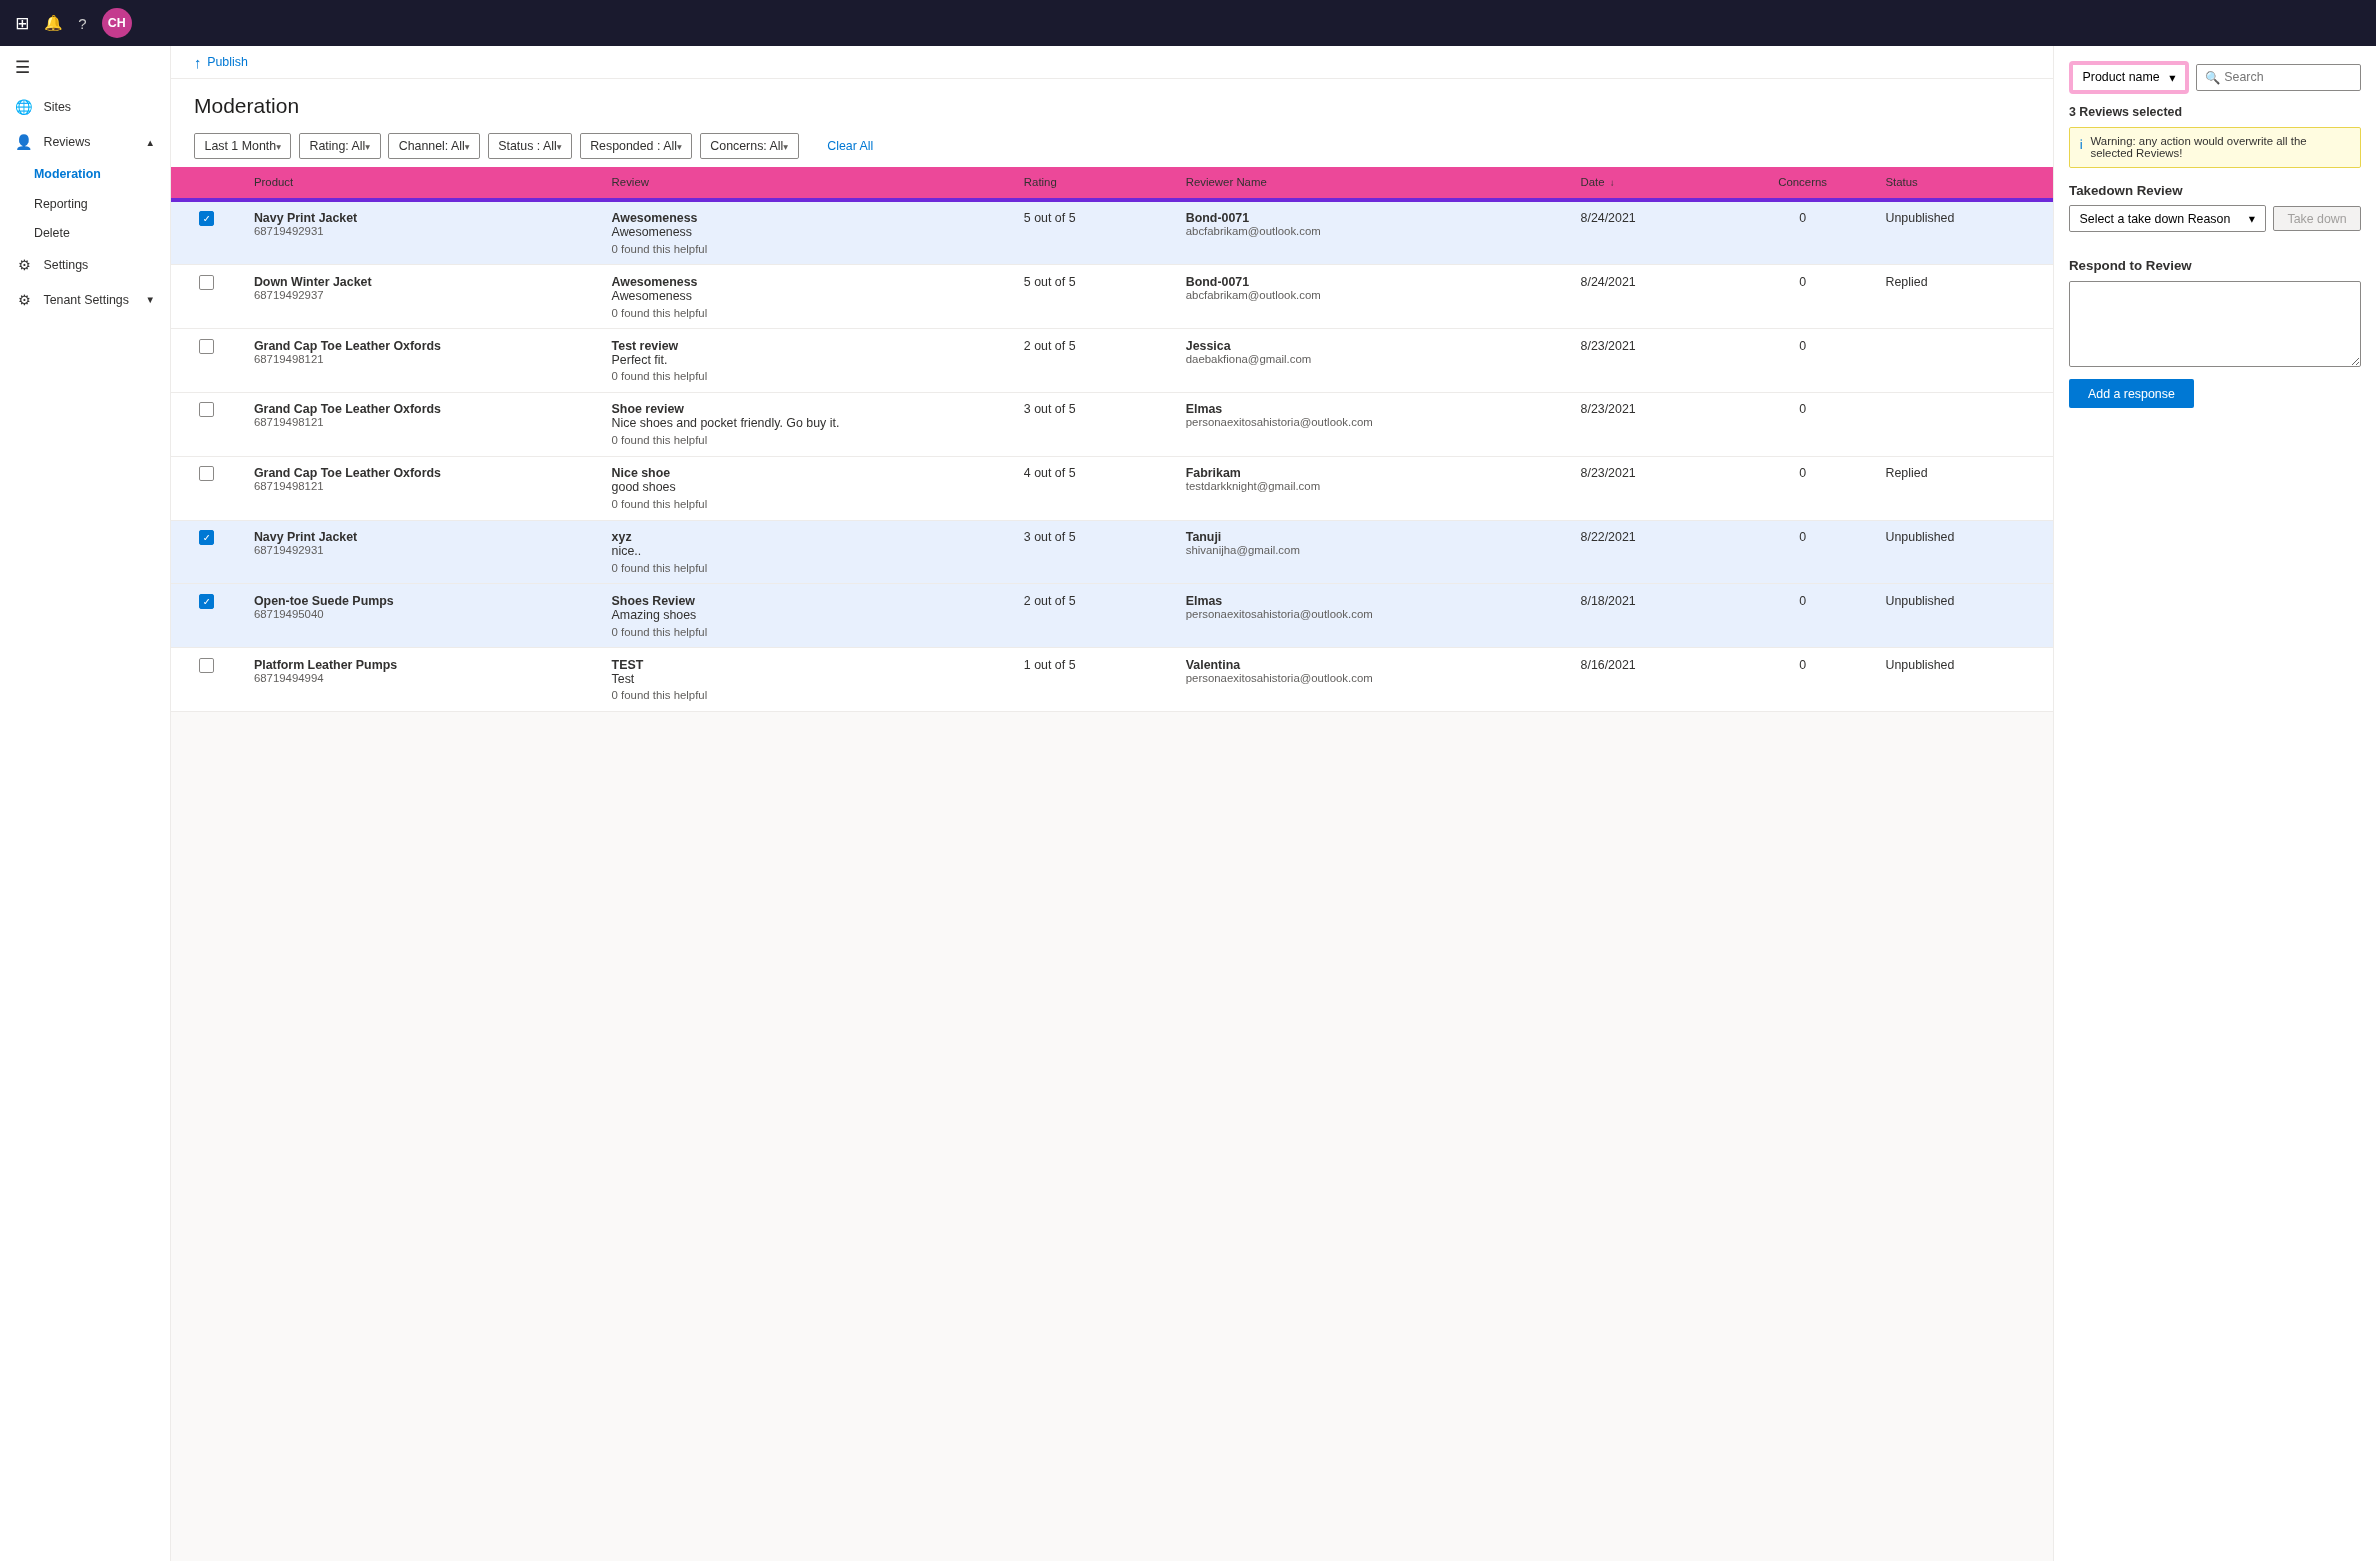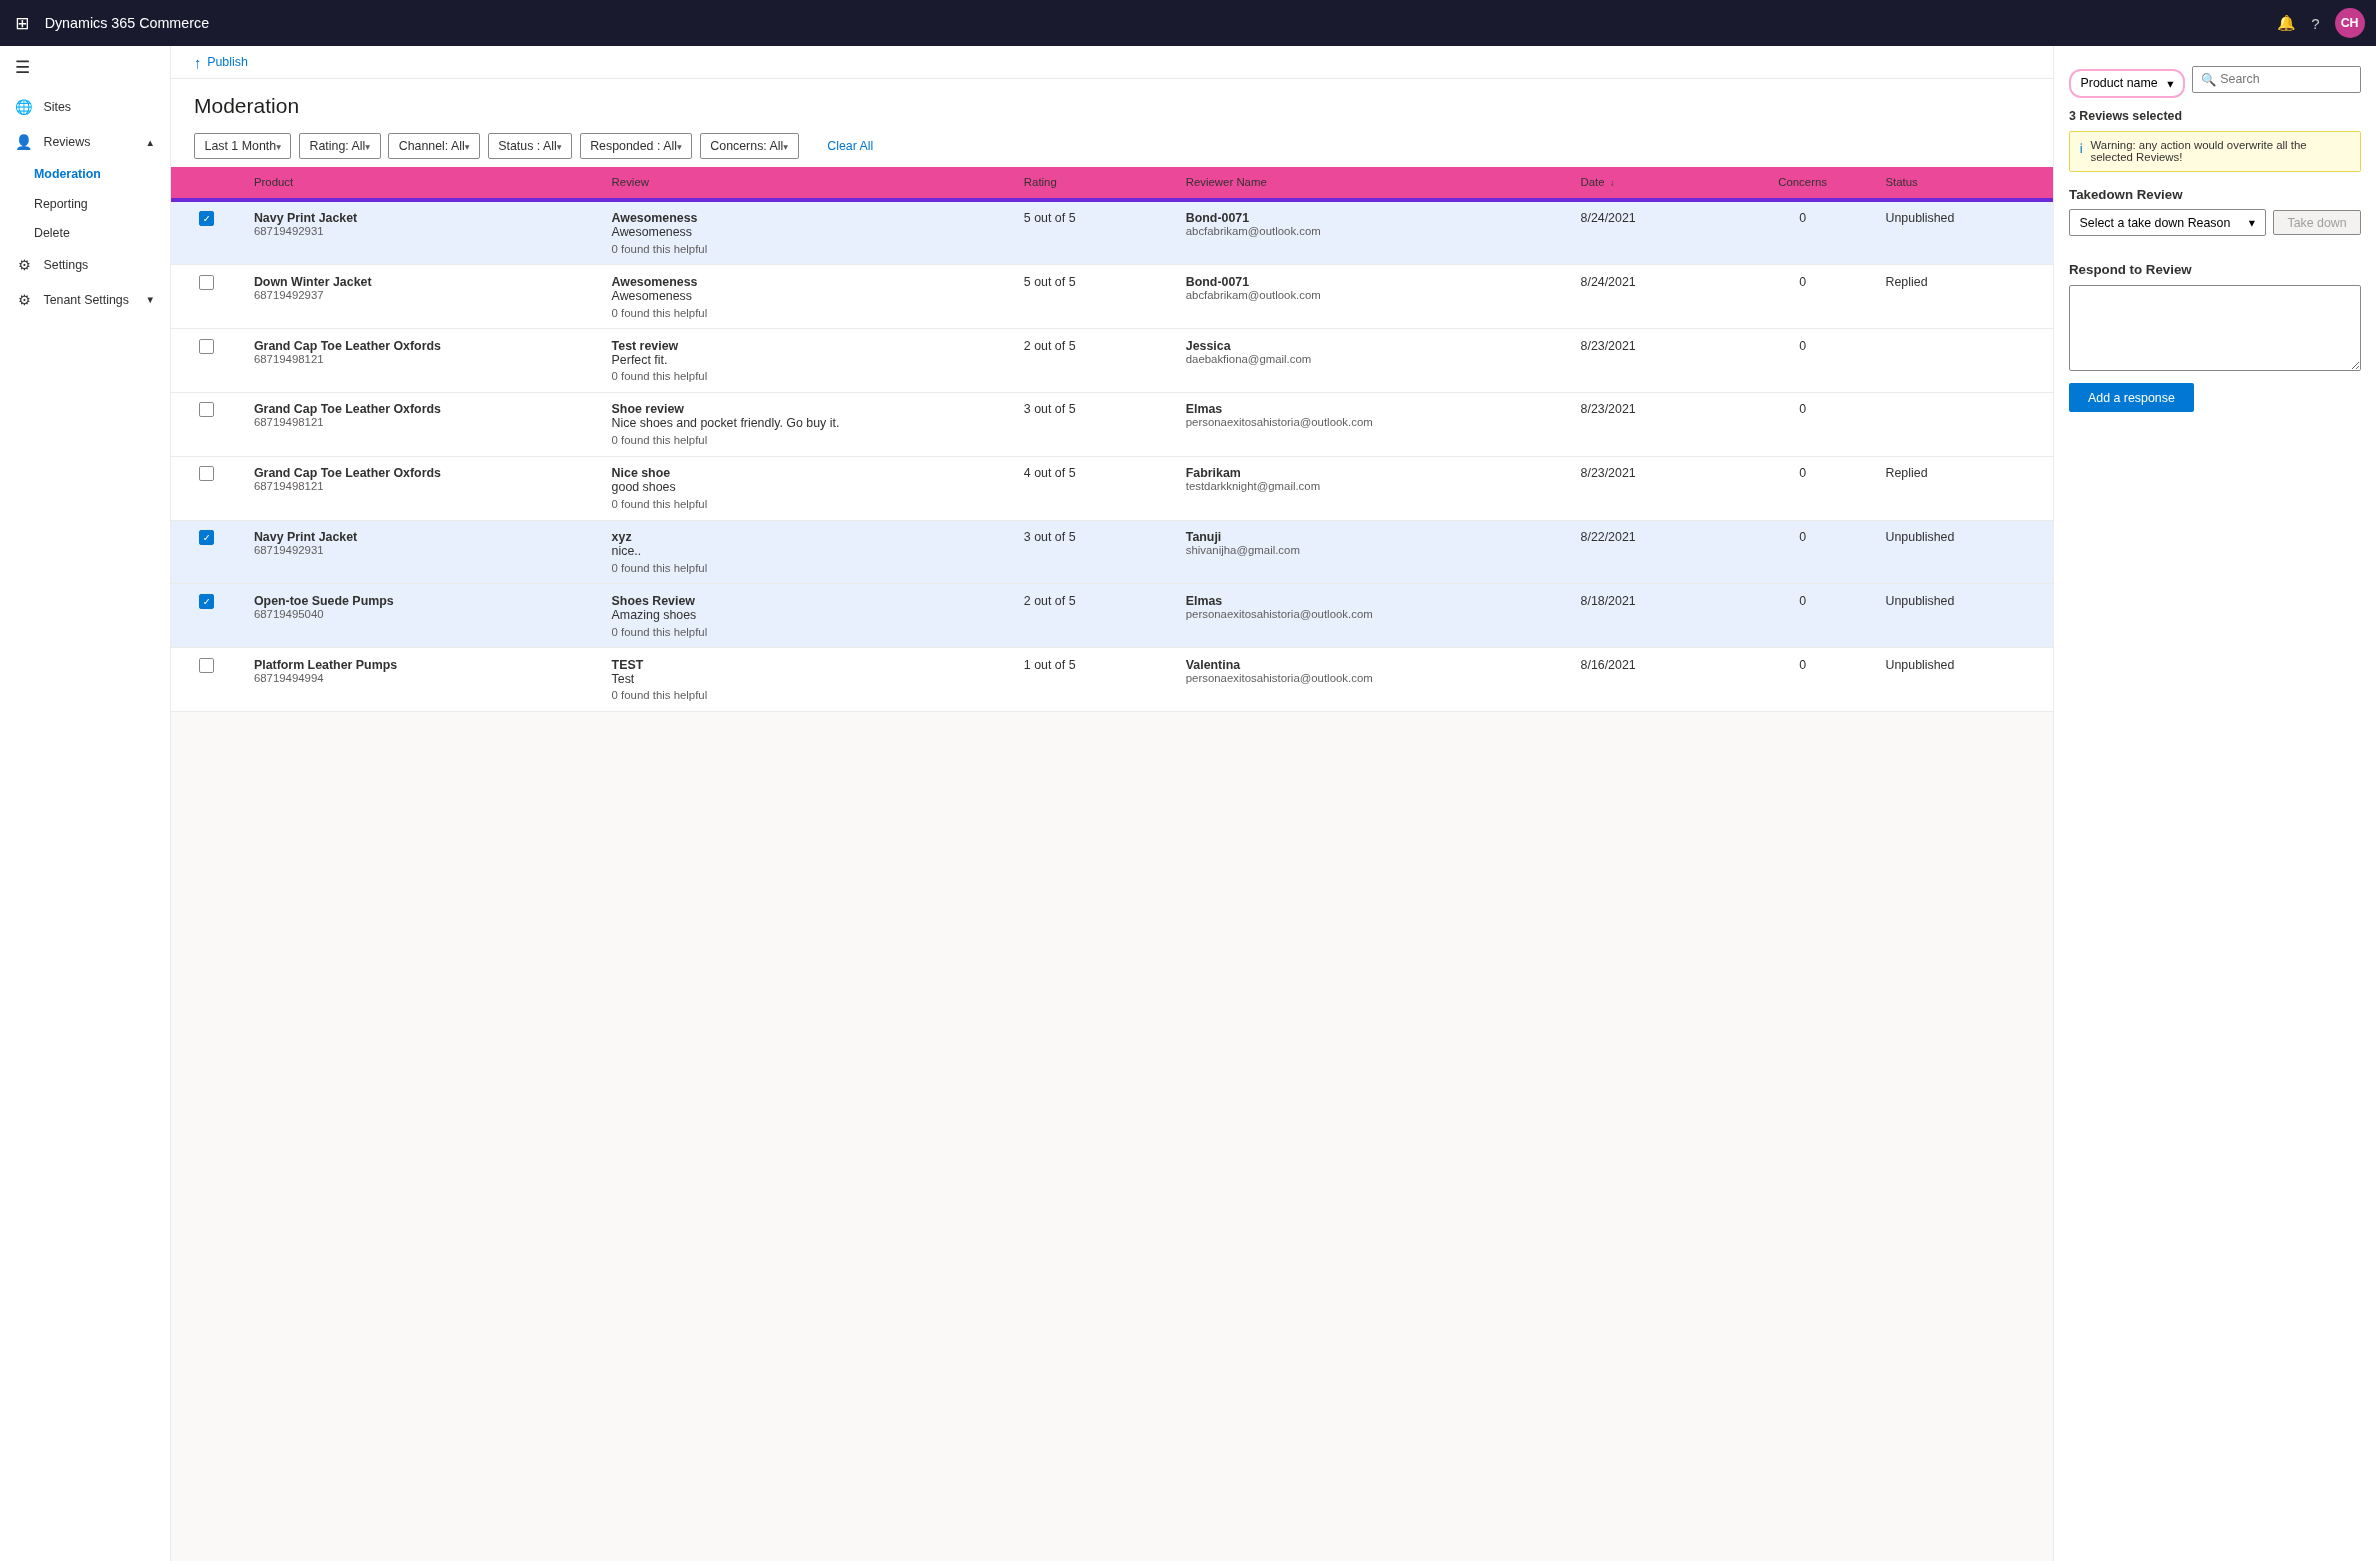--- a/index.html
+++ b/index.html
@@ -153,27 +153,26 @@
       background: #fff;
       border-left: 1px solid #edebe9;
       padding: 15px;
       overflow-y: auto;
       flex-shrink: 0;
     }
     .rp-search-row { display: flex; align-items: center; gap: 7.6px; margin-bottom: 11.4px; }
     .rp-product-dropdown {
       display: flex; align-items: center; gap: 3.8px;
       padding: 4.8px 9.5px;
-      border: 2px solid #f9a8d4;
-      border-radius: 12px;
+      border: 4px solid #f9a8d4;
+      border-radius: 4px;
       cursor: pointer;
       font-size: 12.4px;
       background: #fff;
       white-space: nowrap;
-      margin-top: 8px;
     }
     .rp-search-box {
       display: flex; align-items: center;
       border: 1px solid #8a8886;
       border-radius: 1.9px;
       padding: 4.8px 7.6px;
       flex: 1;
       background: #fff;
     }
     .rp-search-box input {
@@ -241,21 +240,20 @@
       font-family: inherit;
     }
 
     .sort-icon { font-size: 9.5px; margin-left: 1.9px; }
   </style>
 </head>
 <body>
 
 <div class="topnav">
   <span class="topnav-waffle">⊞</span>
-  <span class="topnav-title">Dynamics 365 Commerce</span>
   <div class="topnav-icons">
     <span class="topnav-icon">🔔</span>
     <span class="topnav-icon">?</span>
     <div class="topnav-avatar">CH</div>
   </div>
 </div>
 
 <div class="main-layout">
 
   <div class="sidebar">

